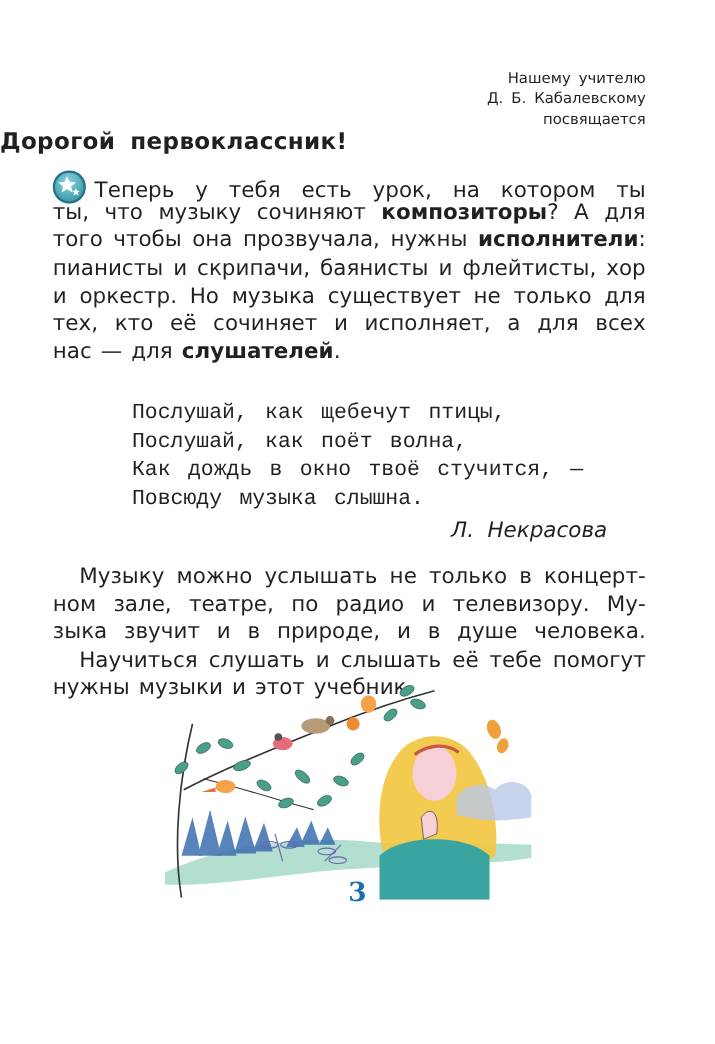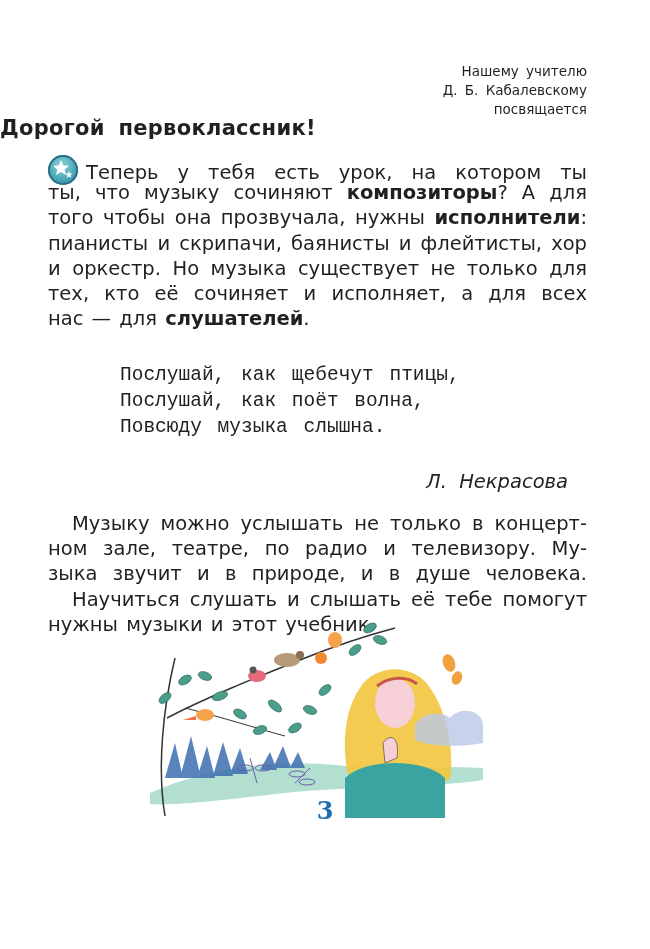--- a/index.html
+++ b/index.html
@@ -14,21 +14,21 @@
           text-align:justify; text-align-last:auto; word-spacing:2px; }
   .line { display:block; text-align:justify; text-align-last:justify; white-space:nowrap; height:25.2px; }
   .line.last { text-align-last:left; }
   .p1 { top:155px; }
   .star-badge { display:inline-block; width:30px; height:30px; border-radius:50%;
                 vertical-align:-6px; margin-right:8px; position:relative;
                 background:radial-gradient(circle at 45% 35%, #8fd1d9 0%, #4aa8b8 55%, #2f7d95 100%);
                 box-shadow: inset 0 0 0 2px #2b6f88; }
   .star-badge svg { position:absolute; left:0; top:0; }
   .poem { position:absolute; left:120px; top:362px; font-size:19.5px; line-height:26px; word-spacing:4px;font-family:Liberation Mono, monospace; }
-  .author { position:absolute; right:82px; top:470px; font-size:19.5px; font-style:italic; word-spacing:6px; }
+  .author { position:absolute; right:98px; top:470px; font-size:19.5px; font-style:italic; word-spacing:6px; }
   .p2 { top:511px; }
   .indent { padding-left:24px; }
   b.bold { font-weight:bold; }
   .illustration { position:absolute; left:145px; top:618px; width:340px; height:200px; }
   .page-number { position:absolute; left:0; width:650px; top:796px; text-align:center;
                  font-family:"DejaVu Serif", "Liberation Serif", serif; font-weight:bold;
                  font-size:24px; color:#1e6fb0; }
 </style>
 </head>
 <body>
@@ -52,20 +52,21 @@
     <span class="line"><span>того чтобы она прозвучала, нужны </span><b class="bold">исполнители</b><span>:</span></span>
     <span class="line">пианисты и скрипачи, баянисты и флейтисты, хор</span>
     <span class="line">и оркестр. Но музыка существует не только для</span>
     <span class="line">тех, кто её сочиняет и исполняет, а для всех</span>
     <span class="line last"><span>нас — для </span><b class="bold">слушателей</b><span>.</span></span>
   </div>
 
   <div class="poem">
     <div>Послушай, как щебечут птицы,</div>
     <div>Послушай, как поёт волна,</div>
+    <div>Как дождь в окно твоё стучится, —</div>
     <div>Повсюду музыка слышна.</div>
   </div>
   <div class="author">Л. Некрасова</div>
 
   <div class="para p2">
     <span class="line indent">Музыку можно услышать не только в концерт-</span>
     <span class="line">ном зале, театре, по радио и телевизору. Му-</span>
     <span class="line">зыка звучит и в природе, и в душе человека.</span>
     <span class="line indent">Научиться слушать и слышать её тебе помогут</span>
     <span class="line last">нужны музыки и этот учебник.</span>

